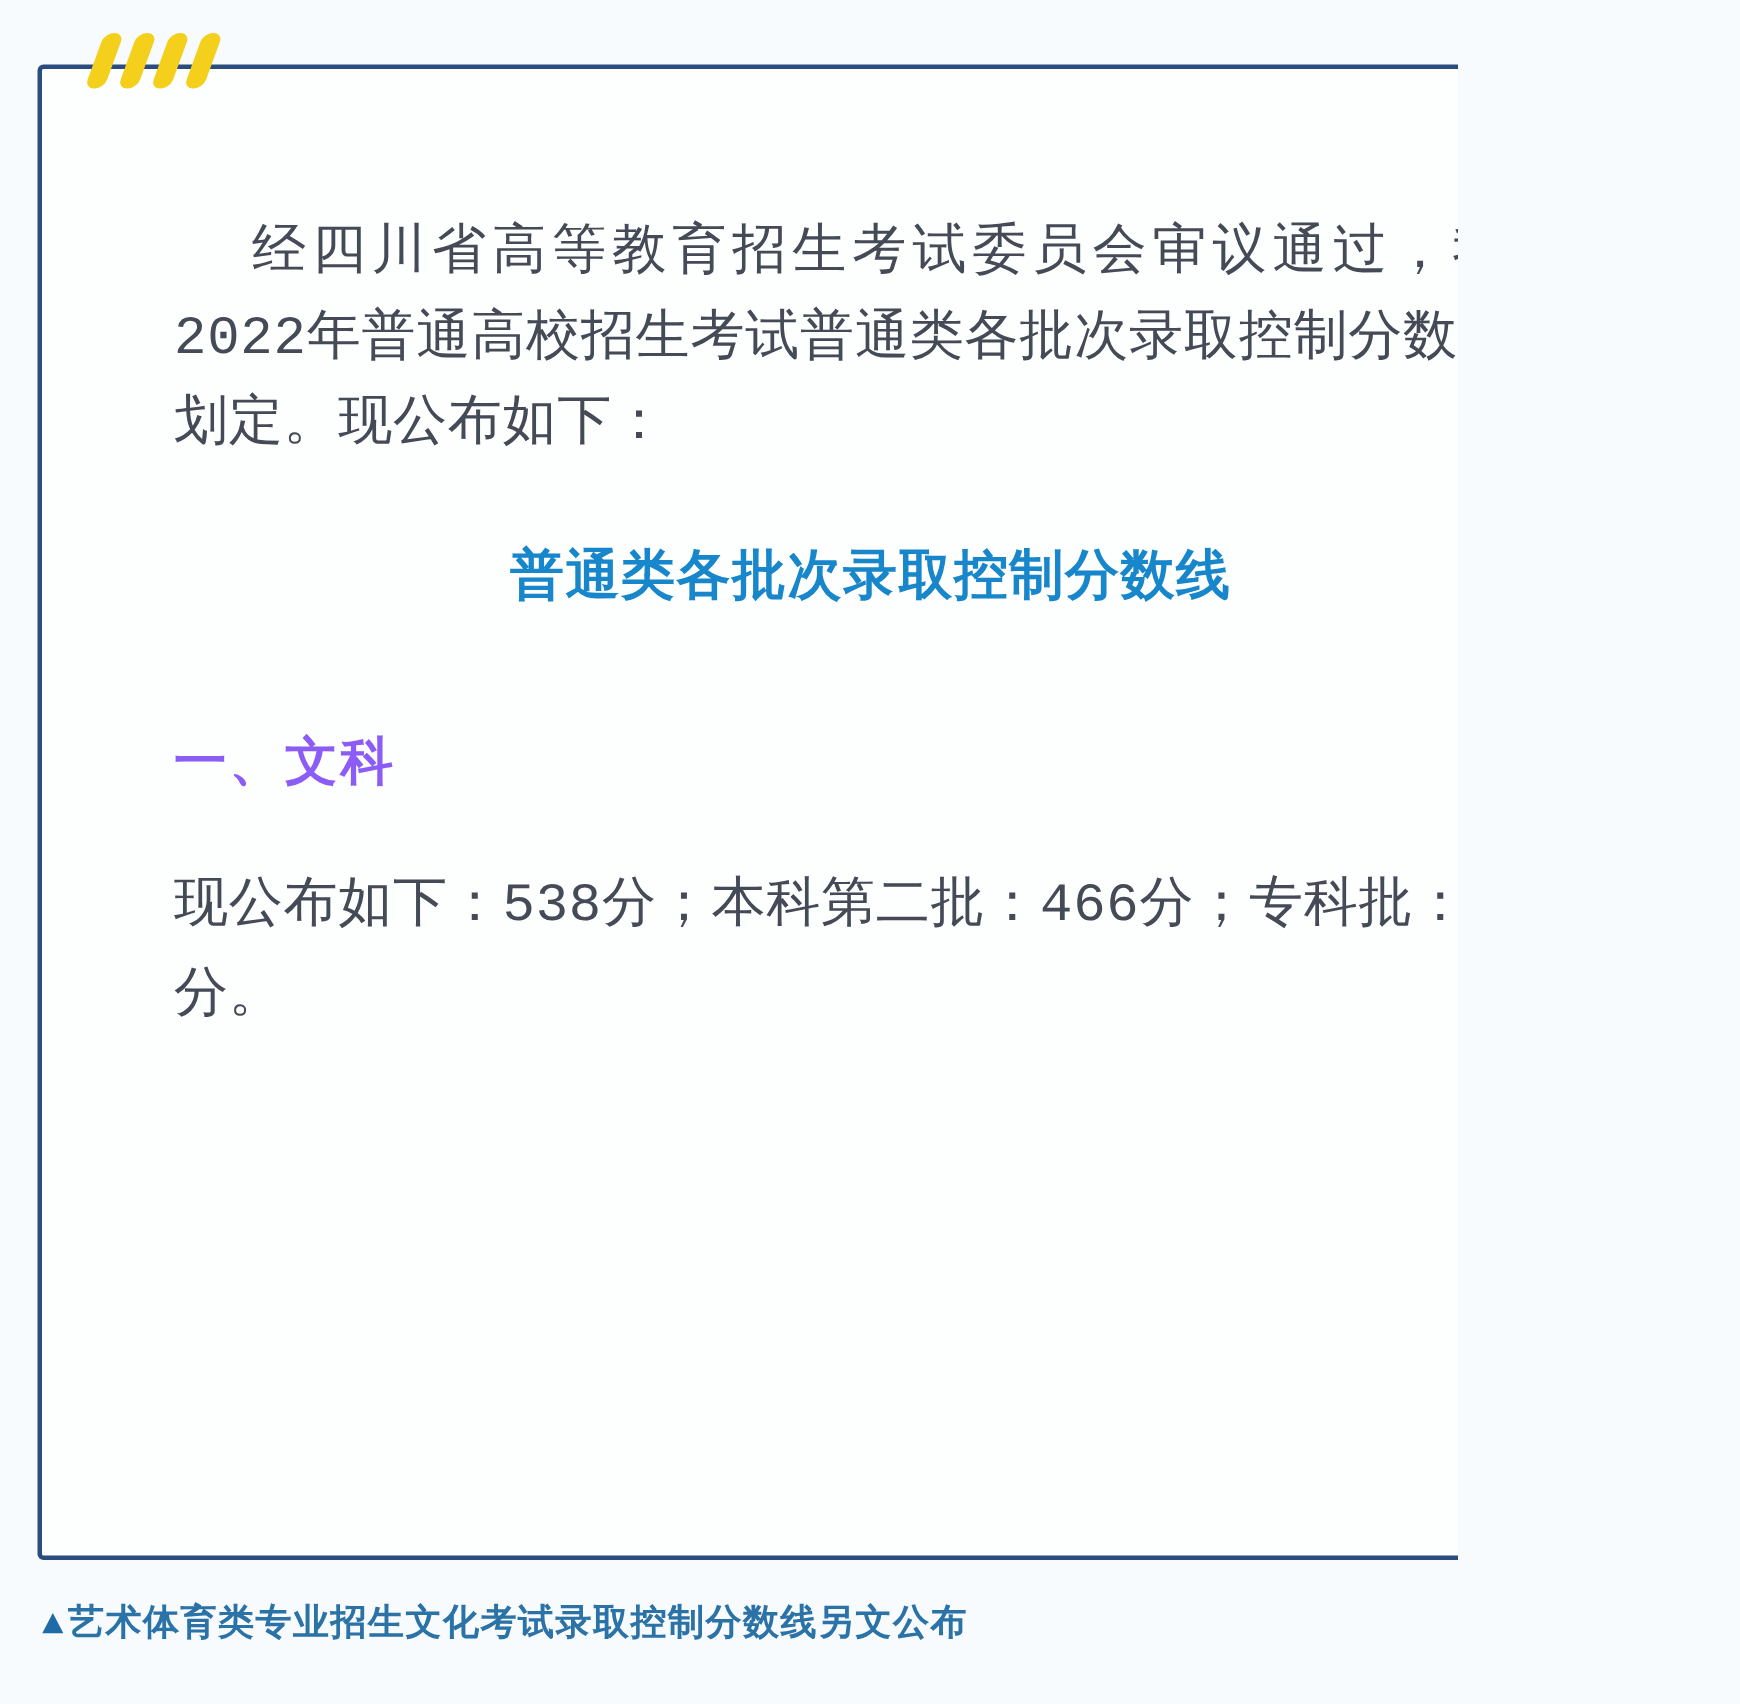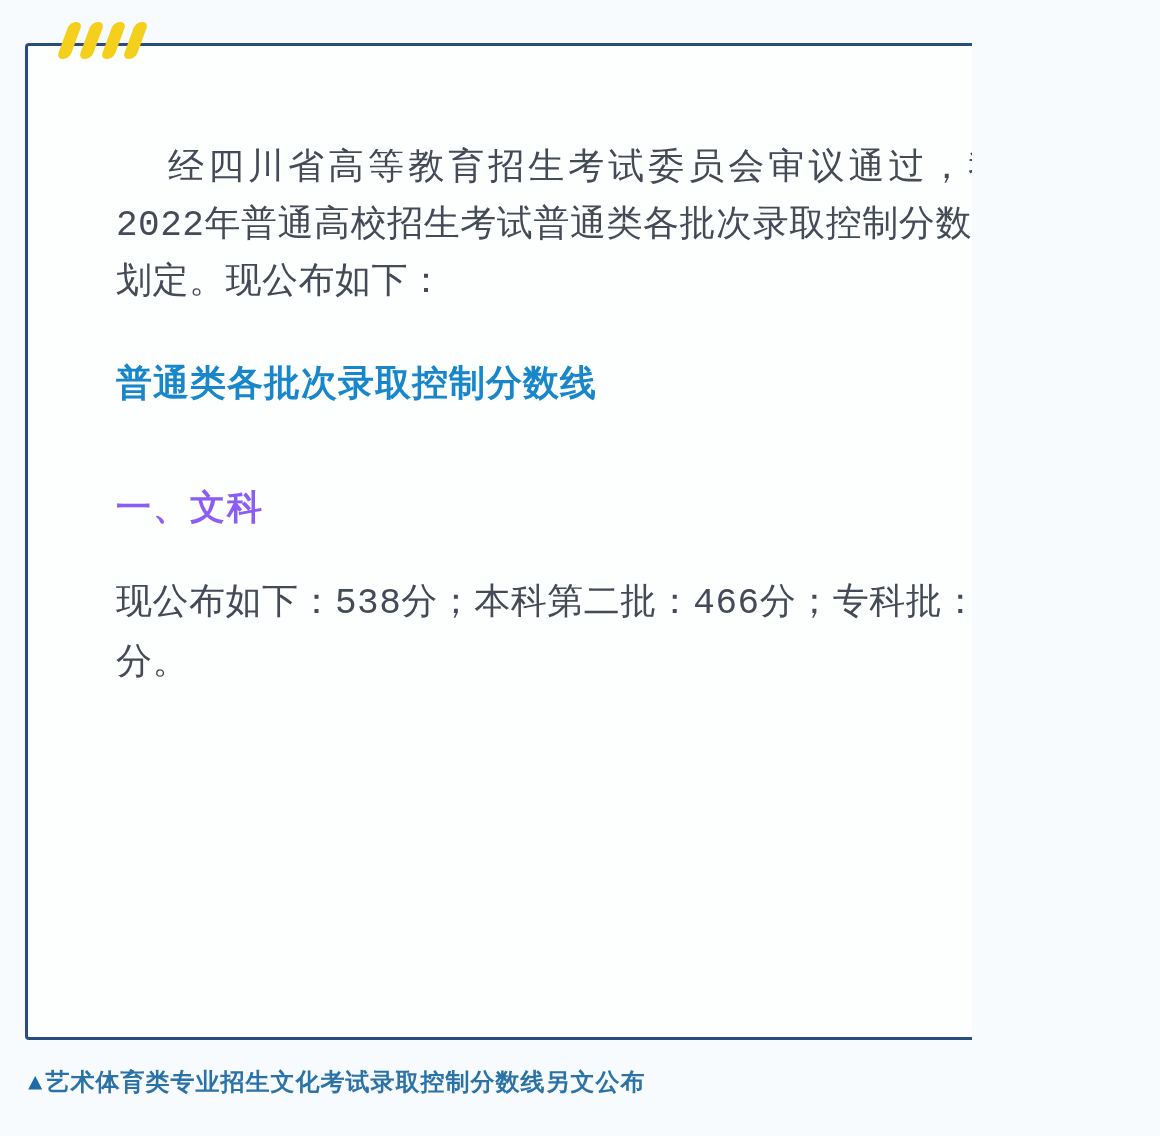--- a/index.html
+++ b/index.html
@@ -47,21 +47,21 @@
     text-indent: 52px;
     text-align: justify;
     letter-spacing: 0.5px;
   }
   .heading {
     margin-top: 55px;
     font-size: 36px;
     line-height: 40px;
     font-weight: bold;
     color: #1886ca;
-    text-align: left;
+    text-align: center;
     letter-spacing: 1px;
   }
   .sec-title {
     margin-top: 84px;
     font-size: 35px;
     line-height: 40px;
     font-weight: bold;
     color: #8b5cf6;
     letter-spacing: 2px;
   }

